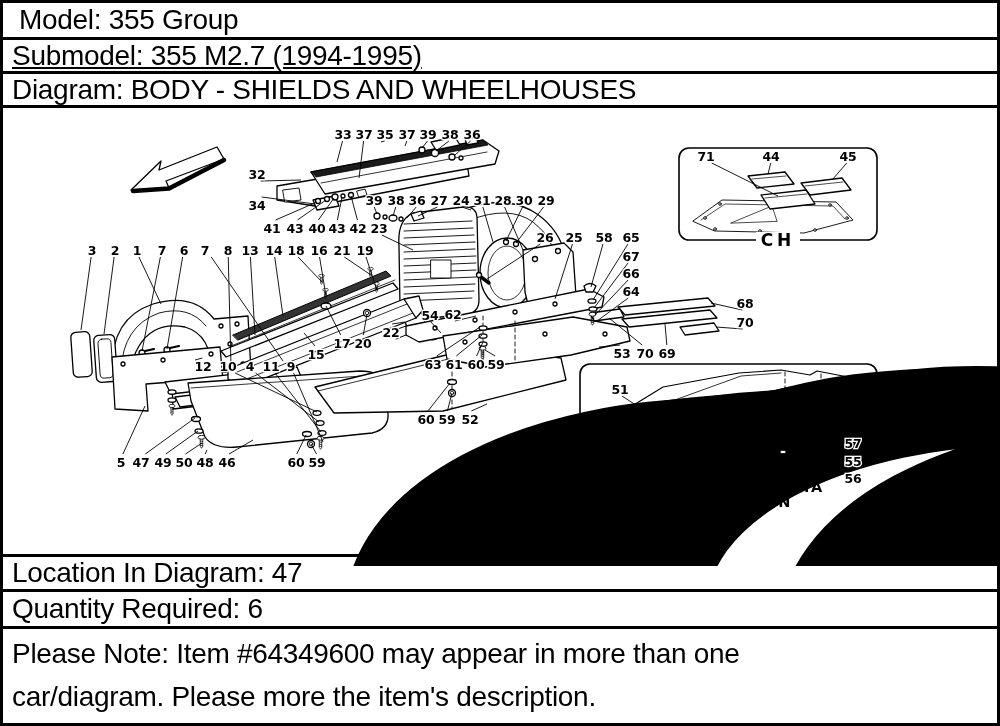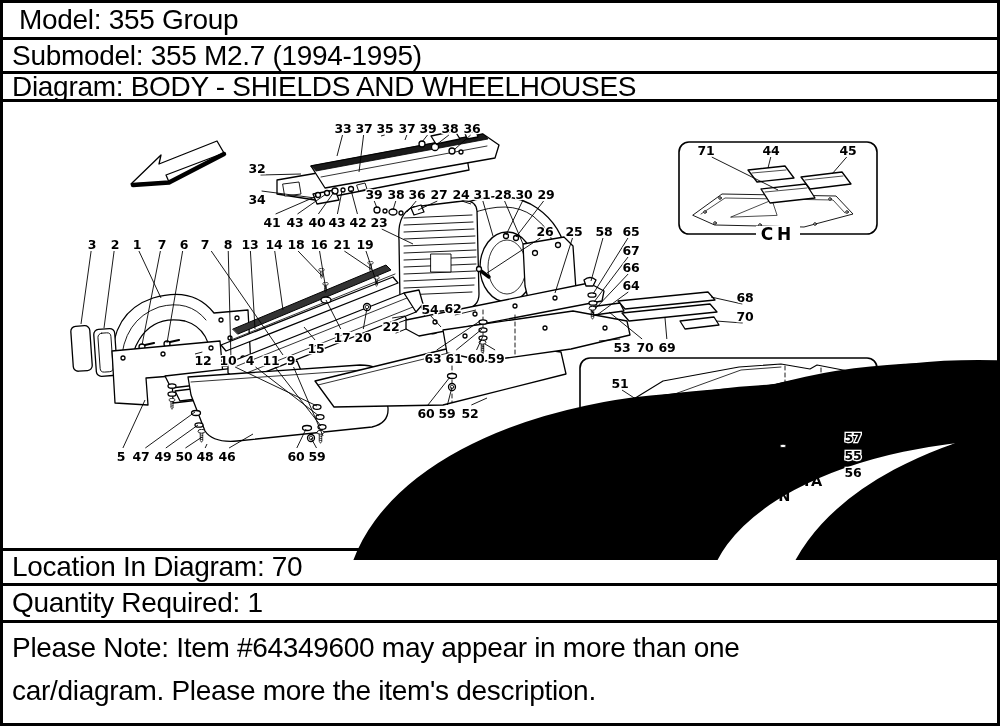--- a/index.html
+++ b/index.html
@@ -7,22 +7,22 @@
     width:1000px; height:726px; box-sizing:border-box;
     border:3px solid #000; background:#fff; position:relative;
     font-family:"Liberation Sans", sans-serif; color:#000; overflow:hidden;
   }
   .row {
     box-sizing:border-box; border-bottom:3px solid #000;
     padding-left:9px; display:flex; align-items:center;
     font-size:28px; letter-spacing:-0.3px; white-space:nowrap;
   }
   .r-model    { height:37px;padding-left:16px; }
-  .r-submodel { height:34px; }
-  .r-diagram  { height:28px; }
+  .r-submodel { height:34px;text-decoration:underline; }
+  .r-diagram  { height:34px; }
   .r-art      { height:449px; padding:12px; display:block; }
   .r-location { height:35px; }
   .r-quantity { height:37px; }
   .r-note     { height:108px; border-bottom:none; display:block; padding-top:3px; }
   .r-note .note-line { line-height:43px; padding-left:0; }
   svg { display:block; }
   text.co {
     font-family:"DejaVu Sans", sans-serif; font-size:12.5px; font-weight:700;
     fill:#000; stroke:#fff; stroke-width:2.6px; paint-order:stroke;
   }
@@ -476,23 +476,23 @@
           <text x="838" y="362.5" text-anchor="middle" class="co">56</text>
         </g>
 
       <text class="ch-label" x="763" y="126" text-anchor="middle">CH</text>
       <text class="sol" x="712" y="372" text-anchor="middle">SOLUZIONE SUPERATA</text>
       <text class="sol" x="712" y="387" text-anchor="middle">OLD SOLUTION</text>
     </svg>
   </div>
 
   <div class="row r-location">
-    <span>Location In Diagram: 70</span>
+    <span>Location In Diagram: 47</span>
   </div>
   <div class="row r-quantity">
-    <span>Quantity Required: 1</span>
+    <span>Quantity Required: 6</span>
   </div>
   <div class="row r-note">
     <div class="note-line">Please Note: Item #64349600 may appear in more than one</div>
     <div class="note-line">car/diagram. Please more the item's description.</div>
   </div>
 
 </div>
 
 </body></html>

